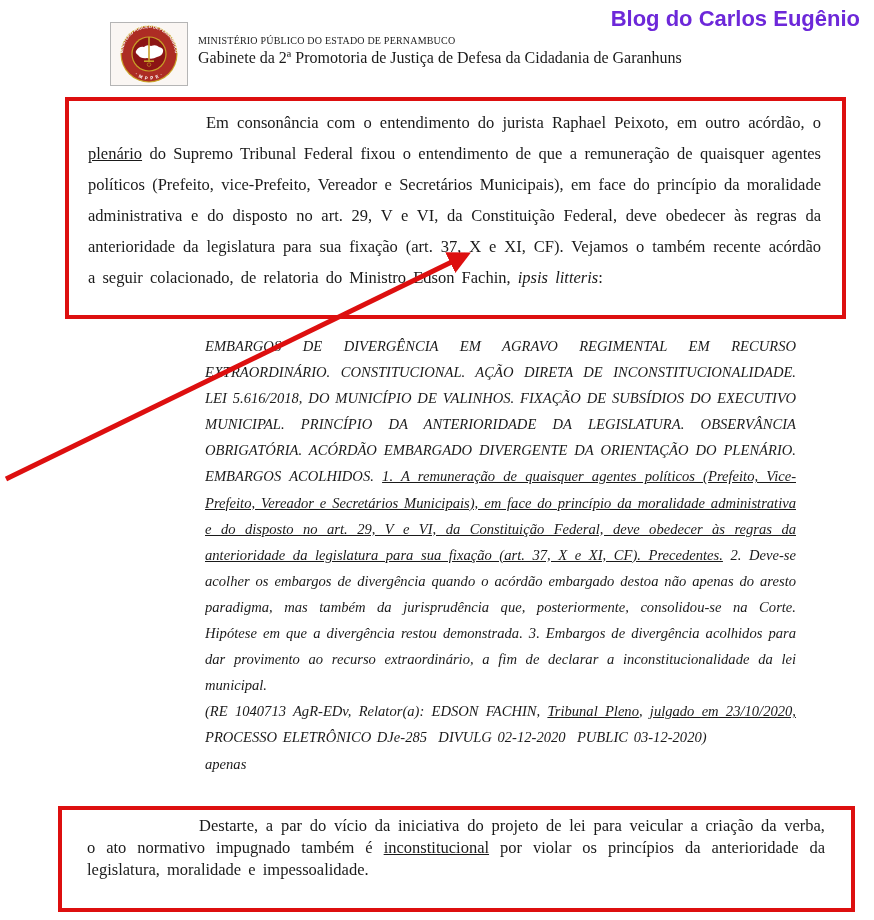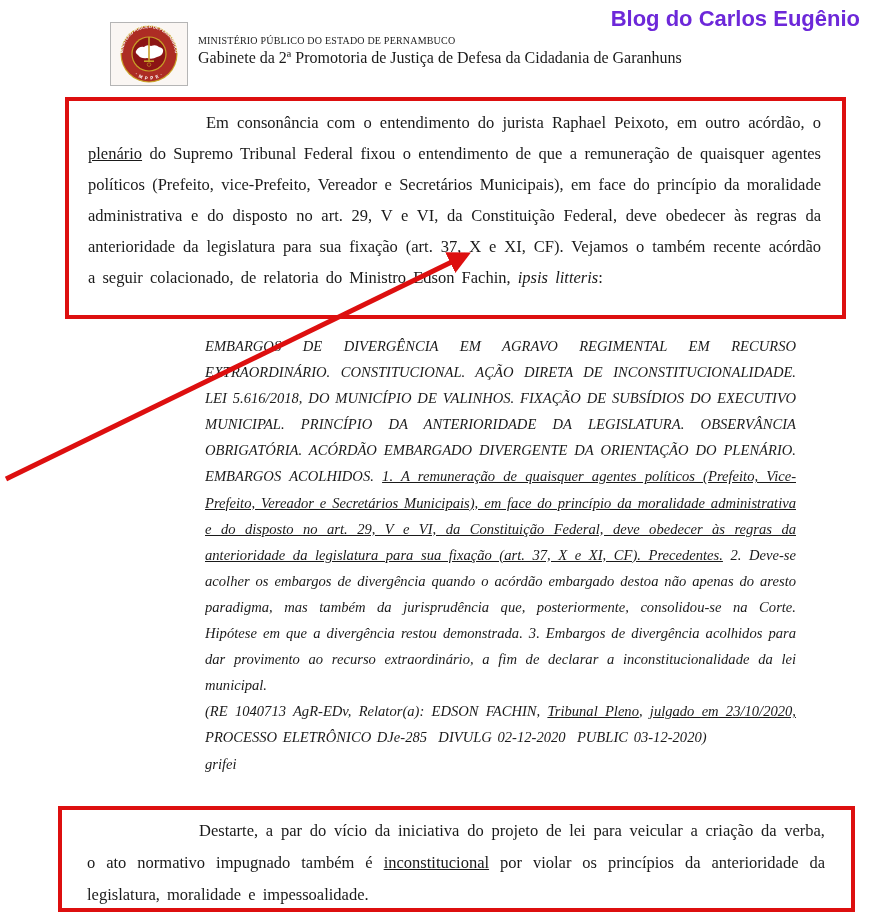--- a/index.html
+++ b/index.html
@@ -26,21 +26,21 @@
   .hl-box{
     position:absolute;border:4px solid var(--red);
     background:transparent;overflow:hidden;
   }
   .hl-box-1{left:65px;top:97px;width:781px;height:222px;padding:6px 21px 0 19px;}
   .hl-box-2{left:58px;top:806px;width:797px;height:106px;padding:5px 26px 0 25px;}
   .body-par{
     font-size:16.5px;line-height:31px;text-align:justify;
     text-indent:118px;word-spacing:3px;
   }
-  .hl-box-2 .body-par{line-height:32px;text-indent:112px;}
+  .hl-box-2 .body-par{line-height:22px;text-indent:112px;}
 
   .quote-block{
     position:absolute;left:205px;top:333px;width:591px;height:470px;
     font-style:italic;font-size:14.6px;line-height:26.1px;
     text-align:justify;word-spacing:2px;overflow:hidden;
   }
   .quote-block p{margin:0;}
 
   .st-bold{font-weight:normal;}
   .st-underline{text-decoration:underline;}
@@ -88,21 +88,21 @@
   </div>
 </div>
 
 <div class="hl-box hl-box-1">
   <p class="body-par"><span>Em consonância com o entendimento do jurista Raphael Peixoto, em outro acórdão, o </span><span class="st-bold st-underline">plenário</span><span> do Supremo Tribunal Federal fixou o entendimento de que a remuneração de quaisquer agentes políticos (Prefeito, vice-Prefeito, Vereador e Secretários Municipais), em face do princípio da moralidade administrativa e do disposto no art. 29, V e VI, da Constituição Federal, deve obedecer às regras da anterioridade da legislatura para sua fixação (art. 37, X e XI, CF). Vejamos o também recente acórdão a seguir colacionado, de relatoria do Ministro Edson Fachin, </span><span class="st-italic">ipsis litteris</span><span>:</span></p>
 </div>
 
 <div class="quote-block">
   <p><span>EMBARGOS DE DIVERGÊNCIA EM AGRAVO REGIMENTAL EM RECURSO EXTRAORDINÁRIO. CONSTITUCIONAL. AÇÃO DIRETA DE INCONSTITUCIONALIDADE. LEI 5.616/2018, DO MUNICÍPIO DE VALINHOS. FIXAÇÃO DE SUBSÍDIOS DO EXECUTIVO MUNICIPAL. PRINCÍPIO DA ANTERIORIDADE DA LEGISLATURA. OBSERVÂNCIA OBRIGATÓRIA. ACÓRDÃO EMBARGADO DIVERGENTE DA ORIENTAÇÃO DO PLENÁRIO. EMBARGOS ACOLHIDOS. </span><span class="st-bold st-underline">1. A remuneração de quaisquer agentes políticos (Prefeito, Vice-Prefeito, Vereador e Secretários Municipais), em face do princípio da moralidade administrativa e do disposto no art. 29, V e VI, da Constituição Federal, deve obedecer às regras da anterioridade da legislatura para sua fixação (art. 37, X e XI, CF). Precedentes.</span><span> 2. Deve-se acolher os embargos de divergência quando o acórdão embargado destoa não apenas do aresto paradigma, mas também da jurisprudência que, posteriormente, consolidou-se na Corte. Hipótese em que a divergência restou demonstrada. 3. Embargos de divergência acolhidos para dar provimento ao recurso extraordinário, a fim de declarar a inconstitucionalidade da lei municipal.</span></p>
   <p><span>(RE 1040713 AgR-EDv, Relator(a): EDSON FACHIN, </span><span class="st-bold st-underline">Tribunal Pleno</span><span>, </span><span class="st-bold st-underline">julgado em 23/10/2020,</span><span> PROCESSO ELETRÔNICO DJe-285&nbsp; DIVULG 02-12-2020&nbsp; PUBLIC 03-12-2020)</span></p>
-  <p><span class="st-bold">grifei</span></p>
+  <p><span class="st-bold">apenas</span></p>
 </div>
 
 <div class="hl-box hl-box-2">
   <p class="body-par"><span>Destarte, a par do vício da iniciativa do projeto de lei para veicular a criação da verba, o ato normativo impugnado também é </span><span class="st-bold st-underline">inconstitucional</span><span> por violar os princípios da anterioridade da legislatura, moralidade e impessoalidade.</span></p>
 </div>
 
 <svg class="arrow-layer" viewBox="0 0 874 920">
   <defs>
     <marker id="ah" markerWidth="4.6" markerHeight="4.6" refX="3.5" refY="2.3" orient="auto">
       <path class="arrow-head" d="M0,0 L4.6,2.3 L0,4.6 z"></path>

